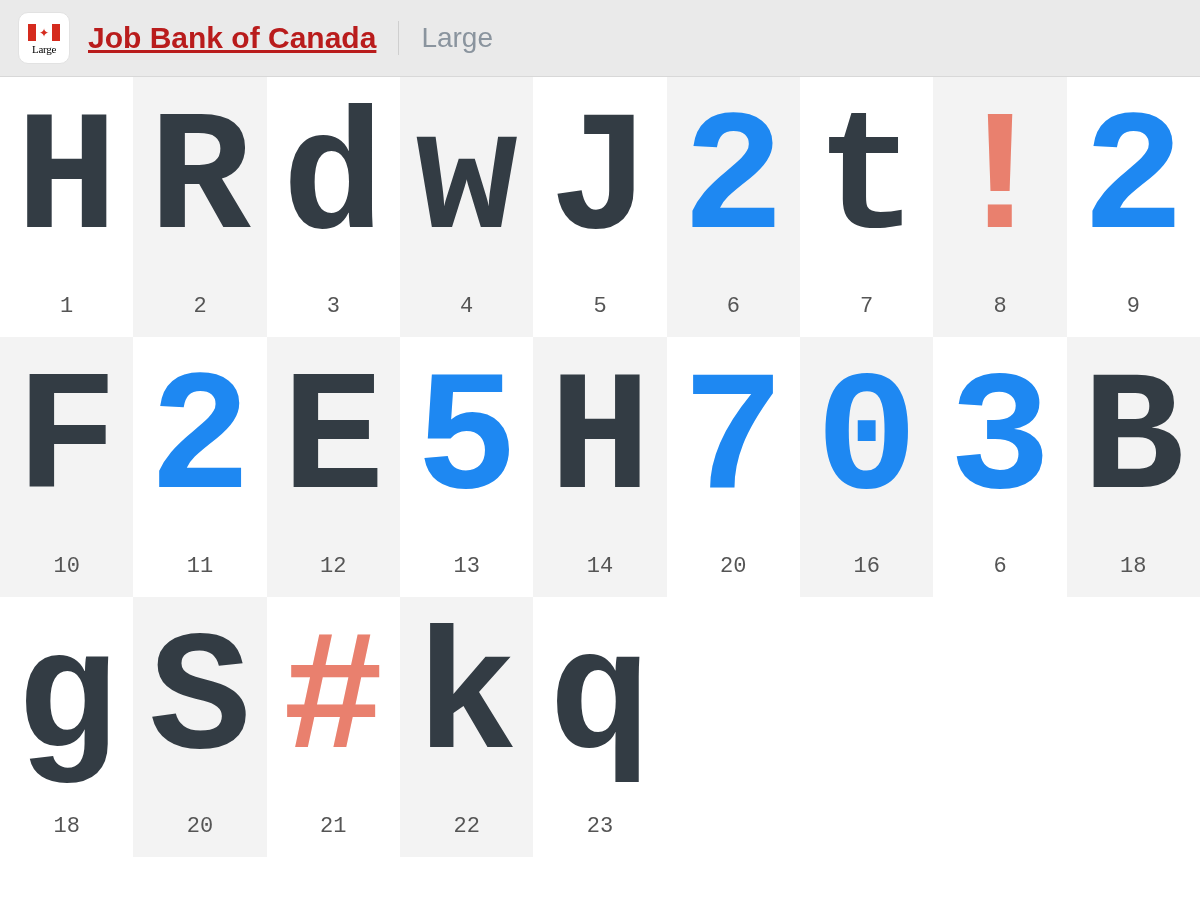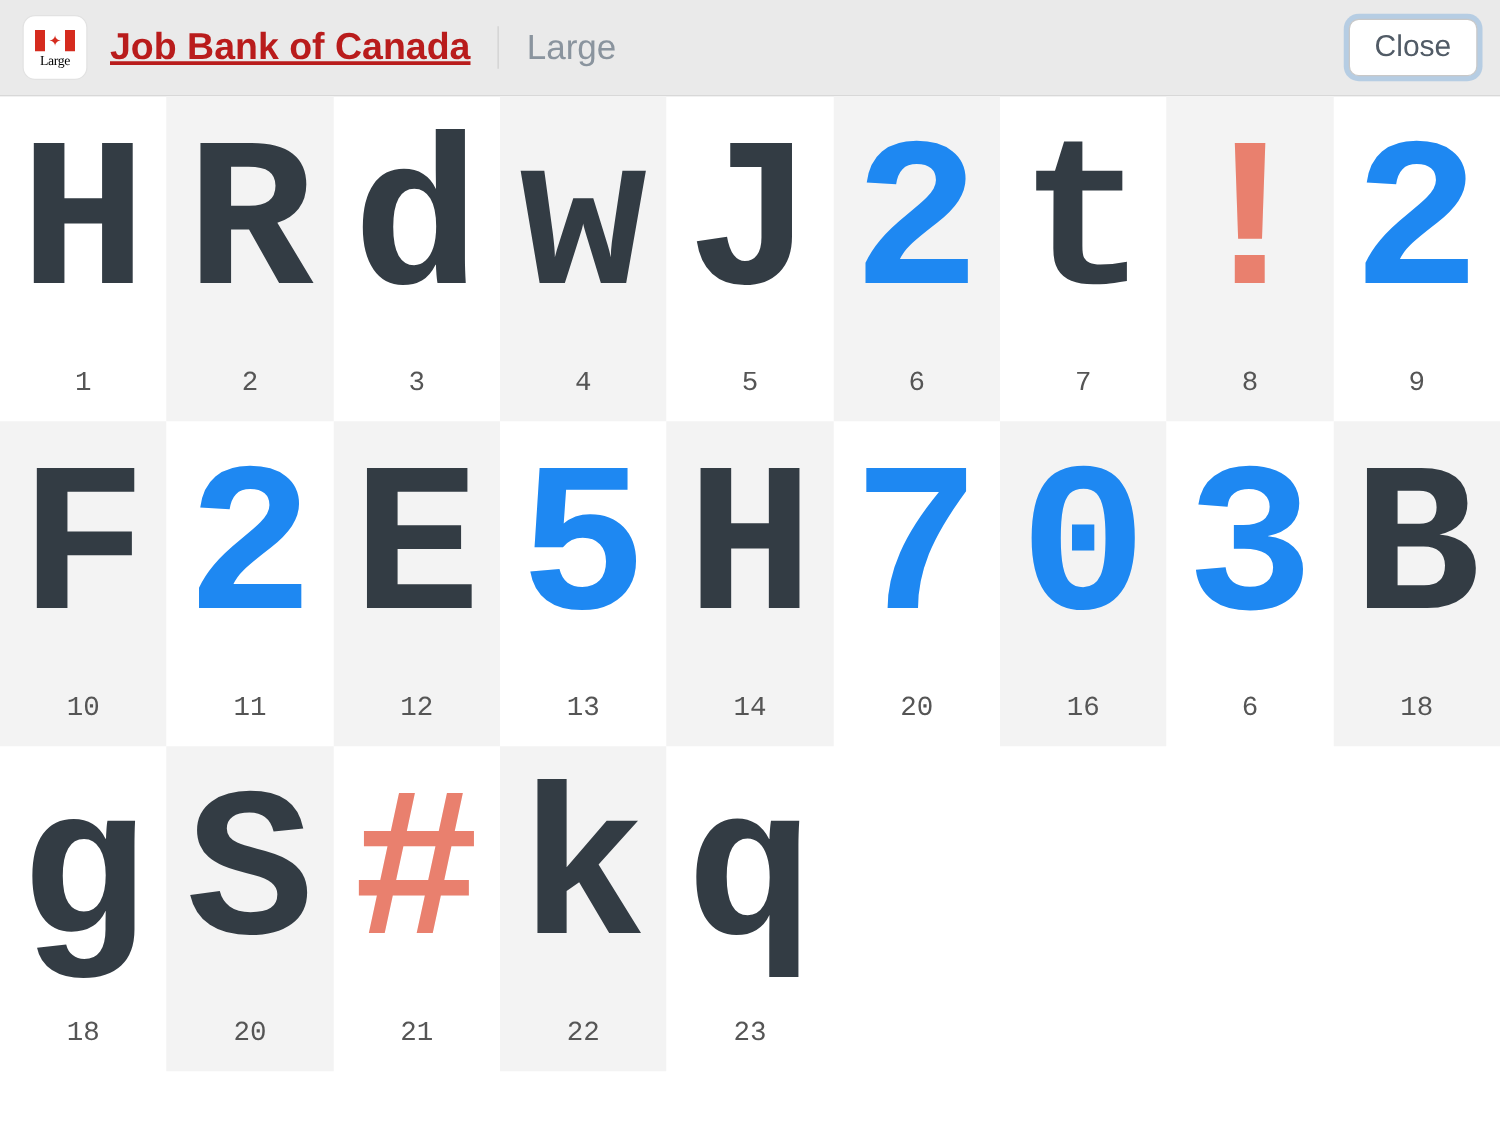--- a/index.html
+++ b/index.html
@@ -87,21 +87,20 @@
           <span class="leaf">✦</span>
         </div>
       <div class="bar-red"></div>
     </div>
     <div class="wordmark">Large</div>
   </div>
   <div class="title">Job Bank of Canada</div>
   <div class="divider"></div>
   <div class="subtitle">Large</div>
   <div class="spacer"></div>
-  <button class="close-btn">Close</button>
 </div>
 
 <div class="grid" id="grid">
     <div class="cell">
       <div class="char letter">H</div>
       <div class="idx">1</div>
     </div>
     <div class="cell shade">
       <div class="char letter">R</div>
       <div class="idx">2</div>

